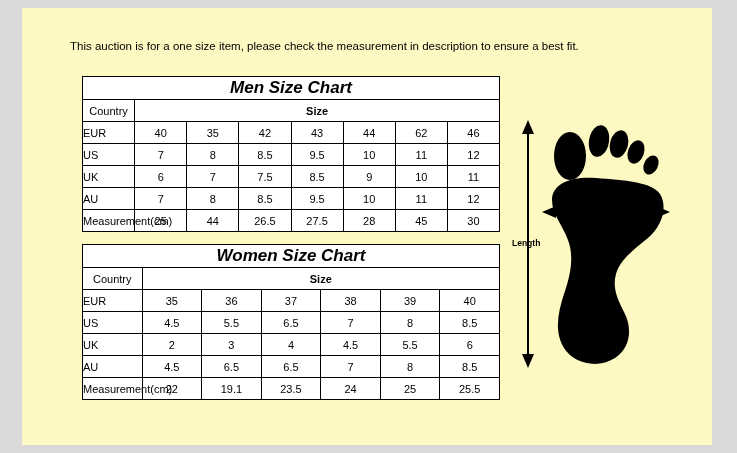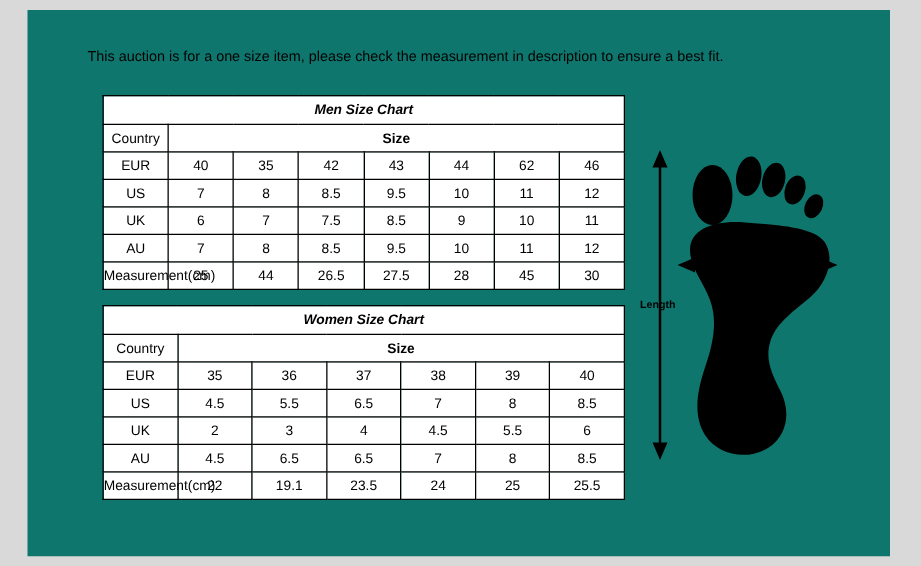--- a/index.html
+++ b/index.html
@@ -19,21 +19,21 @@
     width: 737px;
     height: 453px;
     background: #d9d9d9;
   }
   #sheet {
     position: absolute;
     left: 22px;
     top: 8px;
     width: 690px;
     height: 437px;
-    background: #0f766e;
+    background: #fef9c3;
   }
   #notice {
     position: absolute;
     left: 48px;
     top: 32px;
     width: 620px;
     font-size: 11.5px;
     color: #000;
     font-family: "Liberation Sans", sans-serif;
     white-space: nowrap;
@@ -50,25 +50,25 @@
   .chart td {
     border: 1px solid #000;
     text-align: center;
     height: 21px;
     padding: 0;
     background: #fff;
   }
   .chart .title {
     font-style: italic;
     font-weight: bold;
-    font-size: 11px;
+    font-size: 17px;
     height: 22px;
   }
   .chart .rowlabel {
-    text-align: center;
+    text-align: left;
     margin-left: 47px;
   }
   .chart .sizehdr {
     font-weight: bold;
   }
 
   #men-chart {
     left: 60px;
     top: 68px;
     width: 418px;

